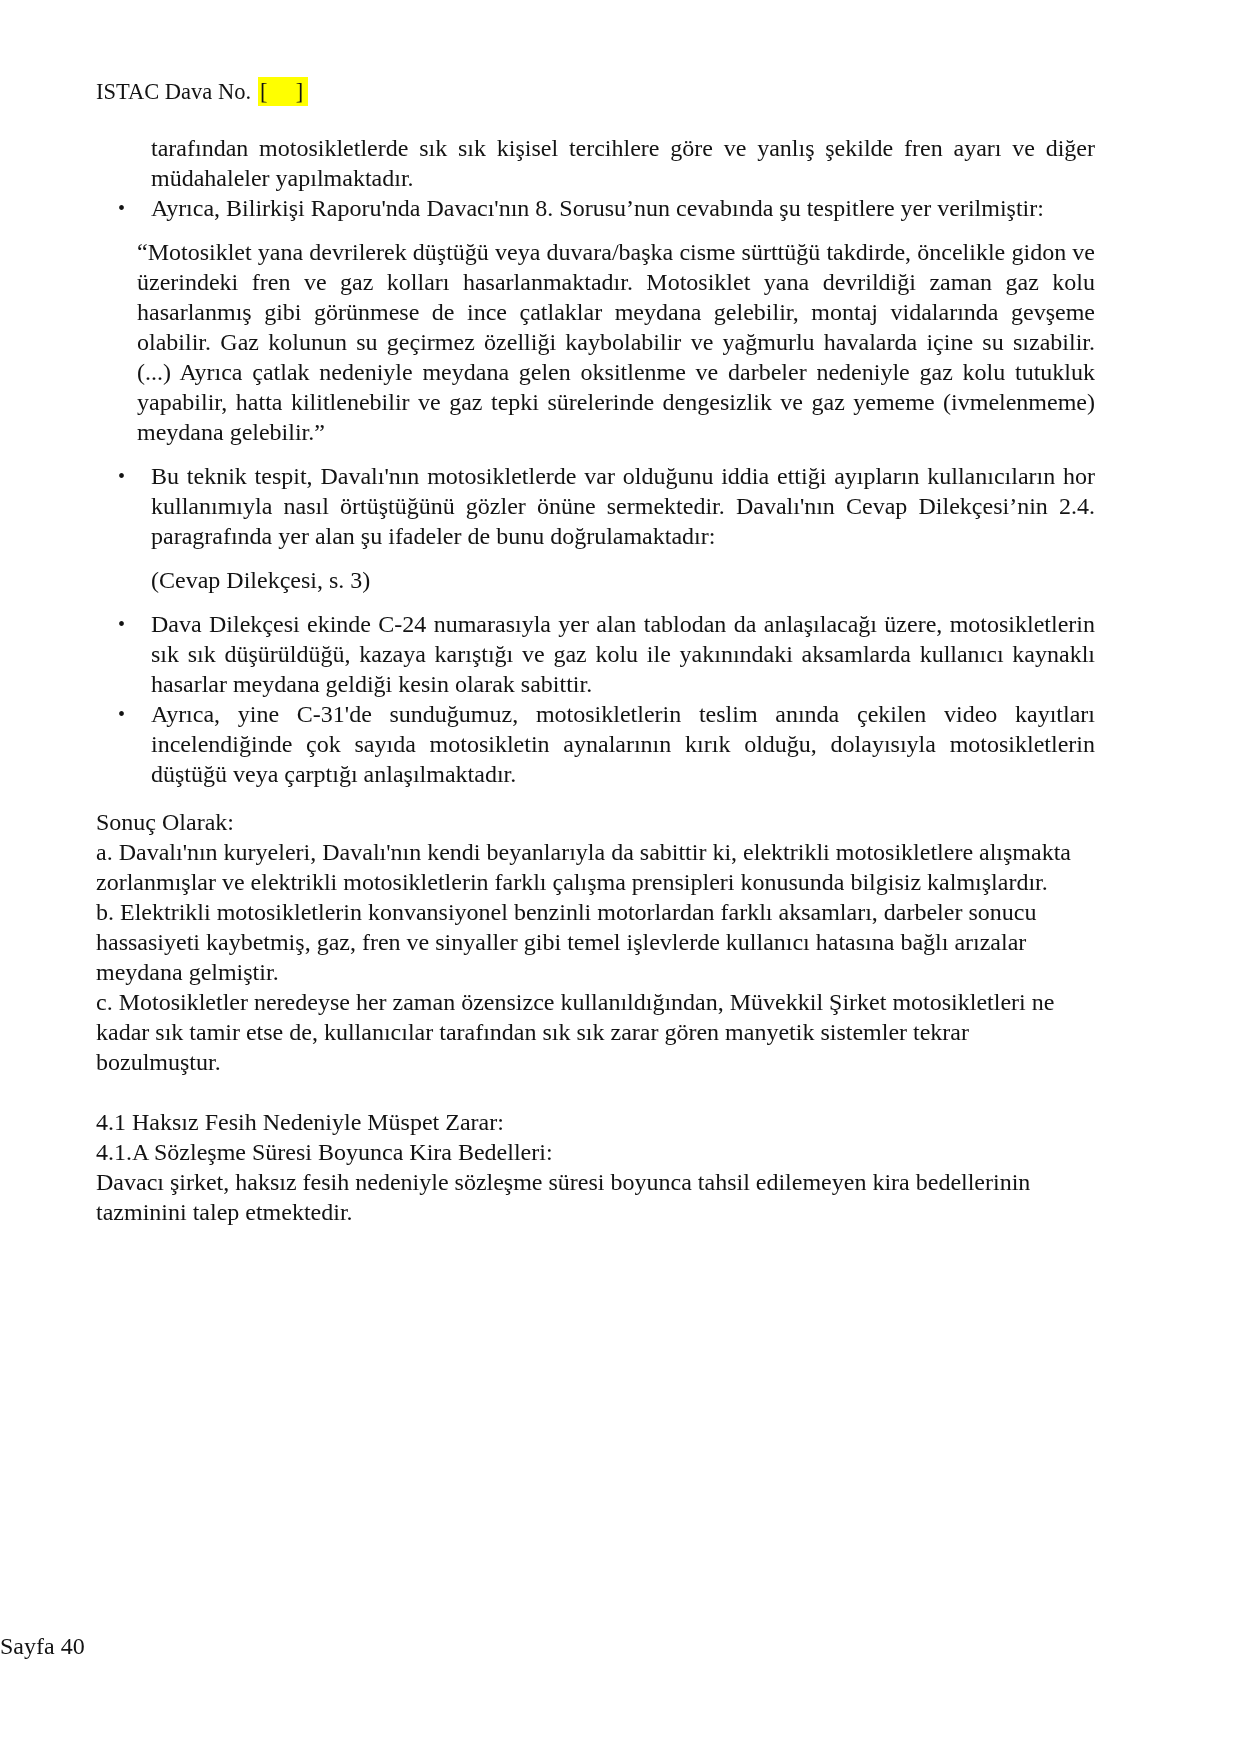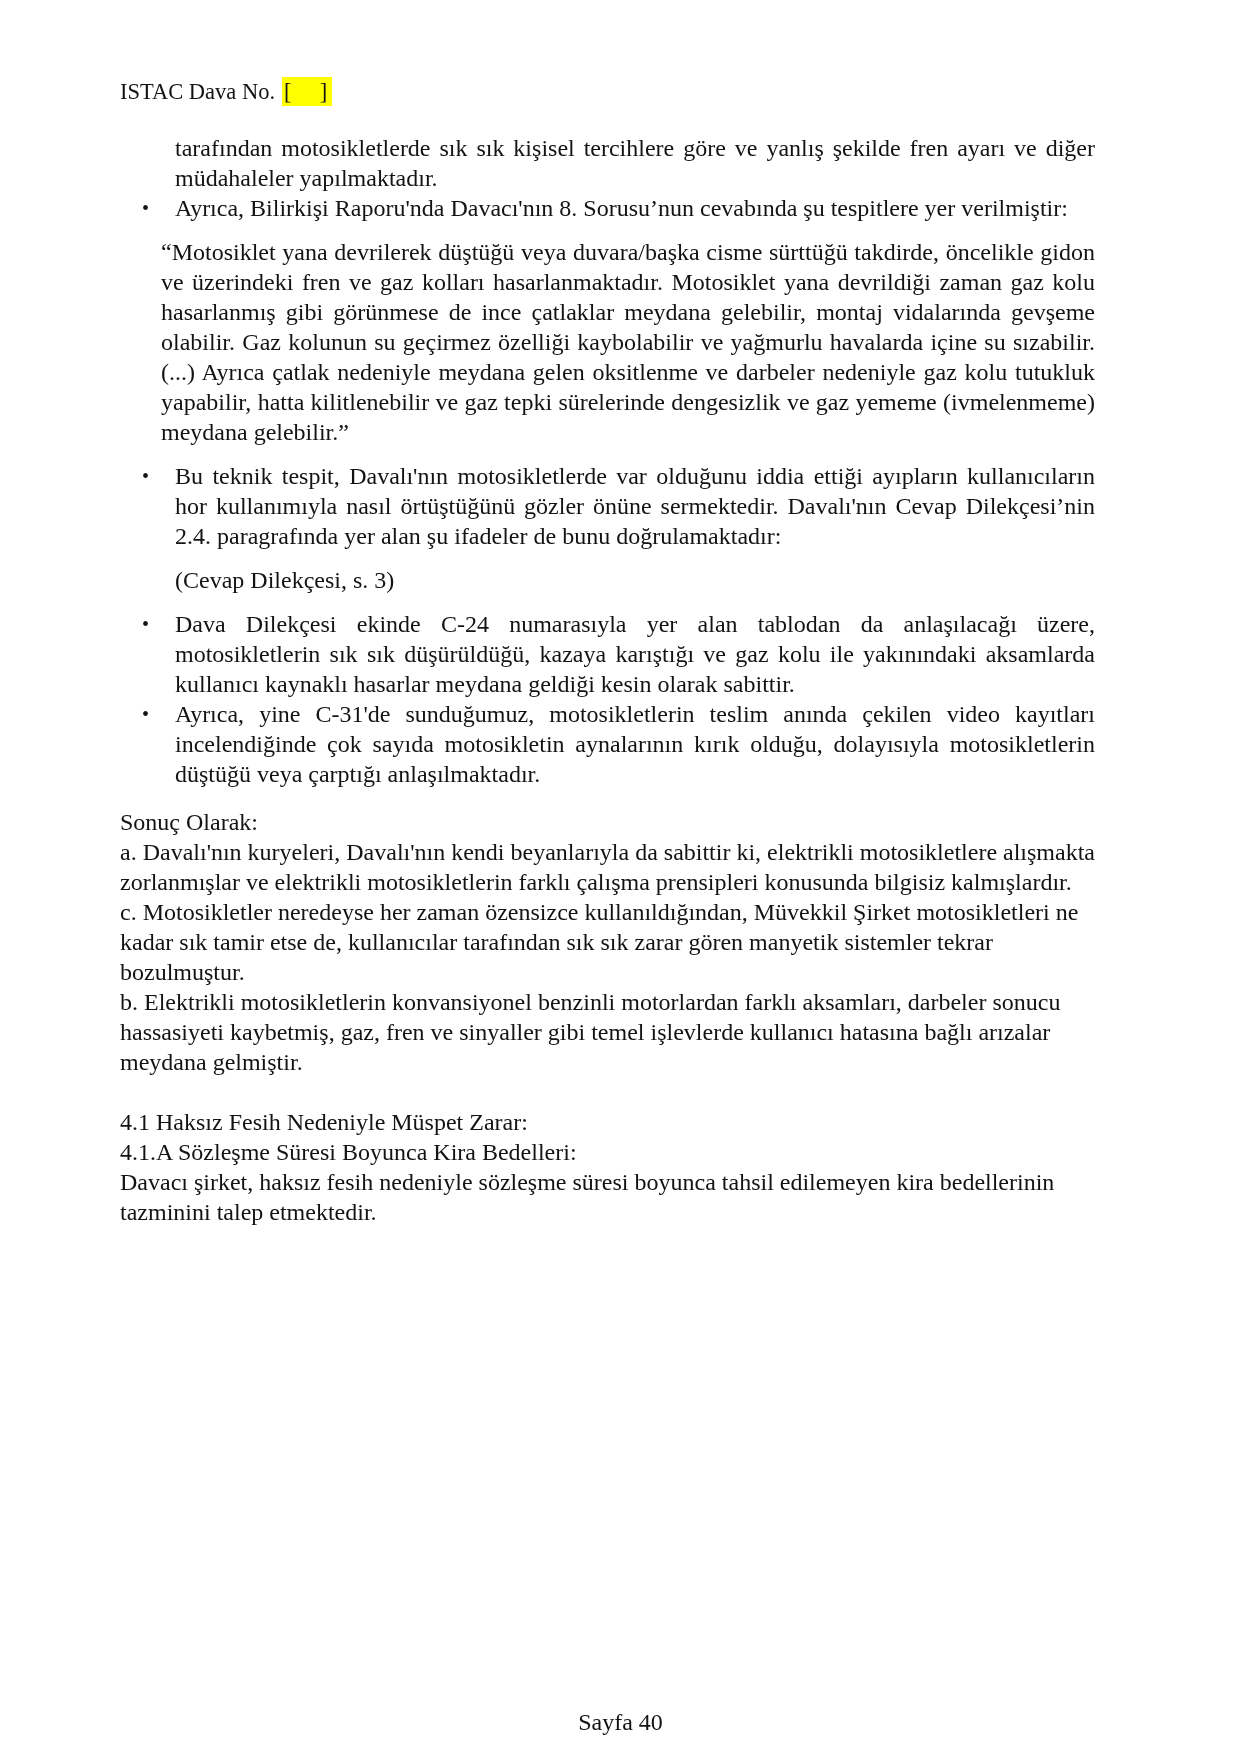--- a/index.html
+++ b/index.html
@@ -7,21 +7,21 @@
   body {
     width: 1241px; height: 1755px;
     background: #ffffff; color: #131313;
     font-family: "Liberation Serif", "DejaVu Serif", serif;
     font-size: 24px; line-height: 30px;
     overflow: hidden;
   }
   .page {
     position: relative;
     width: 1241px; height: 1719px;
-    padding: 78px 146px 0 120px;
+    padding: 78px 146px 0 96px;
   }
   .doc-header {
     font-size: 22.5px;
     line-height: 28px;
     margin-bottom: 27px;
     white-space: nowrap;
   }
   .doc-header .label { margin-right: 7px; }
   .hl { padding: 2px 5px 2px 2px; }
   p { margin: 0; }
@@ -30,22 +30,22 @@
   .quote-block { margin-top: 14px; margin-bottom: 14px; }
   ul.bullets { list-style: none; margin: 0; padding: 0; }
   ul.bullets > li { position: relative; margin-left: 55px; }
   .bullet-marker {
     position: absolute; left: -33px; top: 0;
     font-size: 20px; line-height: 30px;
   }
   .mt-sm { margin-top: 18px; }
   .blank-line { height: 30px; }
   .doc-footer {
-    position: absolute; left: 0; right: 0; top: 1707px;
-    text-align: center;
+    position: absolute; left: 0; right: 0; top: 1631px;
+    text-align: left;
   }
 </style>
 </head>
 <body>
 
 <div class="page">
 
   <div class="doc-header">
     <span class="label">ISTAC Dava No.</span><span class="hl" style="background-color: rgb(255, 255, 0);">[&nbsp;&nbsp;&nbsp;&nbsp;&nbsp;]</span>
   </div>
@@ -76,22 +76,22 @@
       <li class="j">
         <span class="bullet-marker">•</span><span>Dava Dilekçesi ekinde C-24 numarasıyla yer alan tablodan da anlaşılacağı üzere, motosikletlerin sık sık düşürüldüğü, kazaya karıştığı ve gaz kolu ile yakınındaki aksamlarda kullanıcı kaynaklı hasarlar meydana geldiği kesin olarak sabittir.</span>
       </li>
       <li class="j">
         <span class="bullet-marker">•</span><span>Ayrıca, yine C-31'de sunduğumuz, motosikletlerin teslim anında çekilen video kayıtları incelendiğinde çok sayıda motosikletin aynalarının kırık olduğu, dolayısıyla motosikletlerin düştüğü veya çarptığı anlaşılmaktadır.</span>
       </li>
     </ul>
 
     <p class="mt-sm">Sonuç Olarak:</p>
     <p>a. Davalı'nın kuryeleri, Davalı'nın kendi beyanlarıyla da sabittir ki, elektrikli motosikletlere alışmakta zorlanmışlar ve elektrikli motosikletlerin farklı çalışma prensipleri konusunda bilgisiz kalmışlardır.</p>
+    <p>b. Elektrikli motosikletlerin konvansiyonel benzinli motorlardan farklı aksamları, darbeler sonucu hassasiyeti kaybetmiş, gaz, fren ve sinyaller gibi temel işlevlerde kullanıcı hatasına bağlı arızalar meydana gelmiştir.</p>
     <p>c. Motosikletler neredeyse her zaman özensizce kullanıldığından, Müvekkil Şirket motosikletleri ne kadar sık tamir etse de, kullanıcılar tarafından sık sık zarar gören manyetik sistemler tekrar bozulmuştur.</p>
-    <p>b. Elektrikli motosikletlerin konvansiyonel benzinli motorlardan farklı aksamları, darbeler sonucu hassasiyeti kaybetmiş, gaz, fren ve sinyaller gibi temel işlevlerde kullanıcı hatasına bağlı arızalar meydana gelmiştir.</p>
 
     <div class="blank-line"></div>
 
     <p>4.1 Haksız Fesih Nedeniyle Müspet Zarar:</p>
     <p>4.1.A Sözleşme Süresi Boyunca Kira Bedelleri:</p>
     <p>Davacı şirket, haksız fesih nedeniyle sözleşme süresi boyunca tahsil edilemeyen kira bedellerinin tazminini talep etmektedir.</p>
 
   </div>
 
   <div class="doc-footer">

